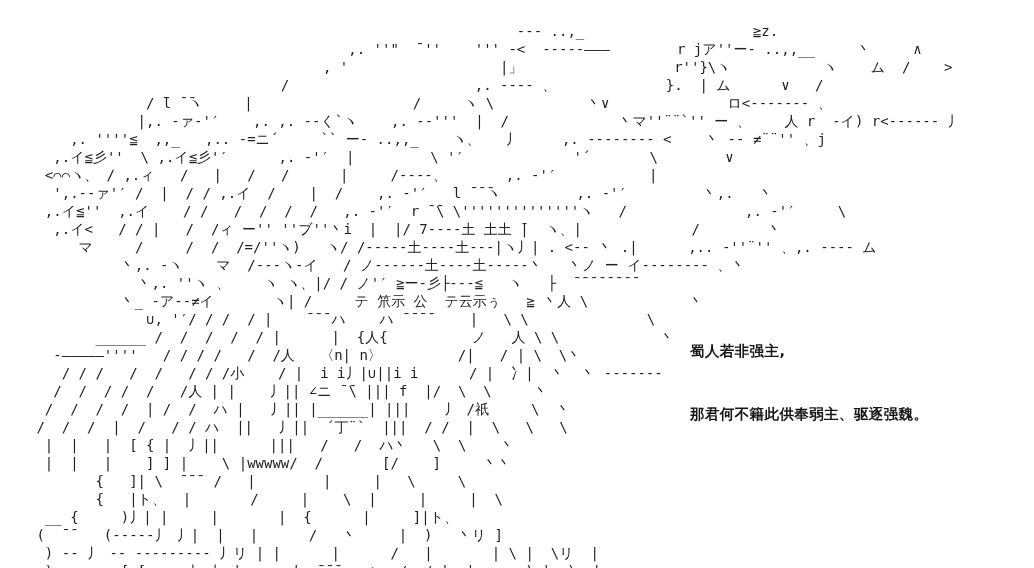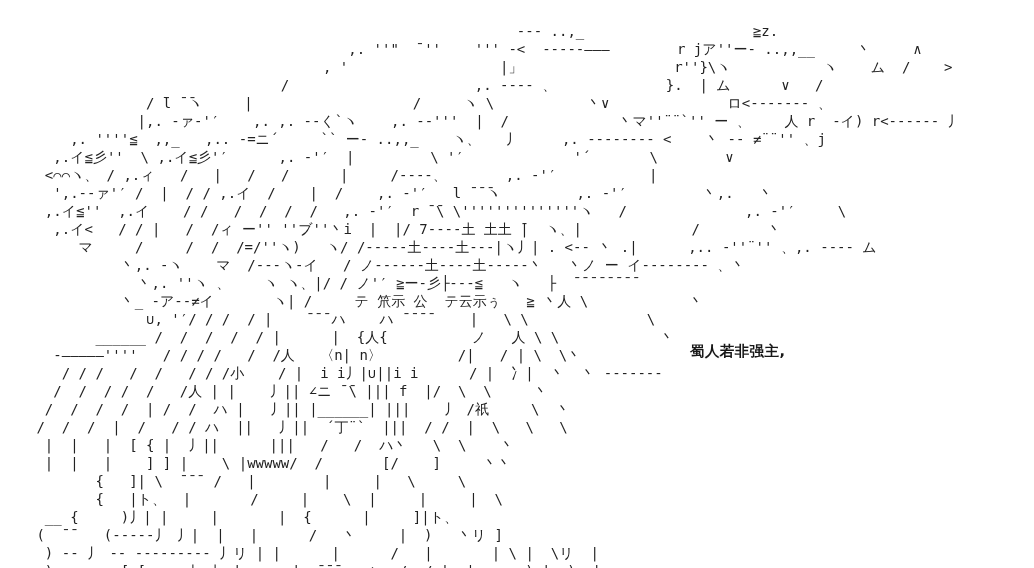--- a/index.html
+++ b/index.html
@@ -108,20 +108,21 @@
  ) ‐‐ [ [           |          |  |   |   }, )‐‐&lt;‐‐丶,. ‐‐ 丶
     )  [[                      |  \丿/\ ] ト )‐‐‐&lt;__/ (
                                  ] /\ / | }‐‐/ \_/  丶
                                   ]  )  /  )           )
                                    /   /              丶</pre>
 
   <div class="dialogue">
 
     <div class="para">
       <span class="line">蜀人若非强主,</span>
+      <span class="line">那君何不籍此供奉弱主、驱逐强魏。</span>
     </div>
 
     <div class="para">
       
       
     </div>
 
   </div>
 
 </div>

